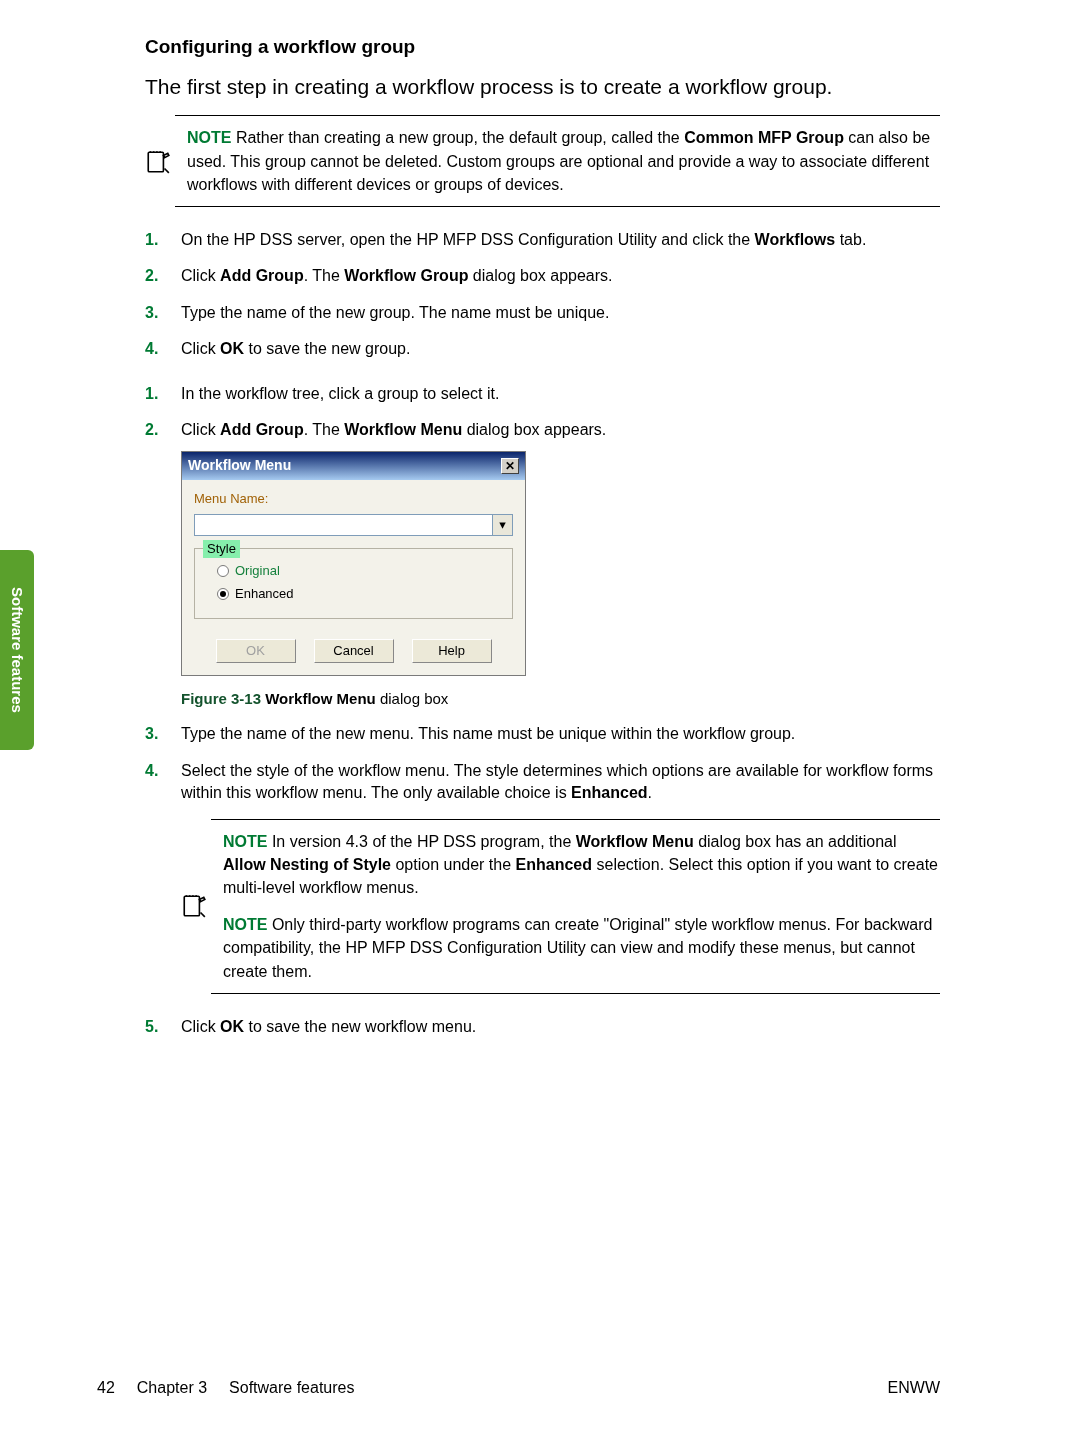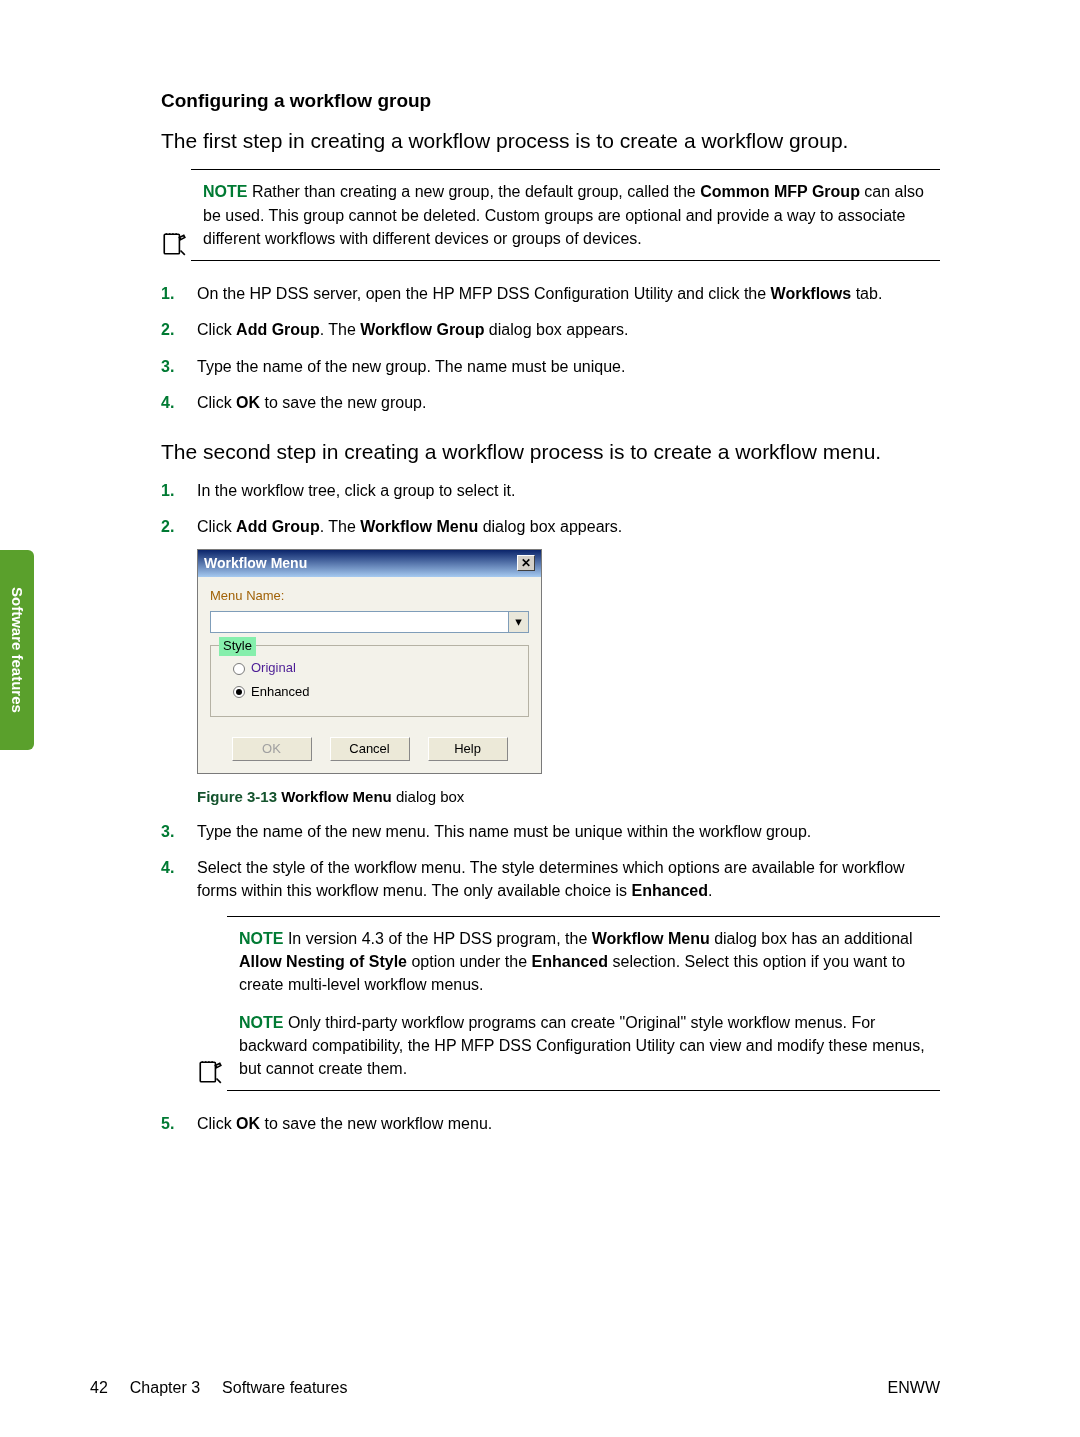--- a/index.html
+++ b/index.html
@@ -5,38 +5,37 @@
     * { box-sizing: border-box; margin: 0; padding: 0; }
     body {
       width: 1080px;
       height: 1437px;
       background: #fff;
       font-family: Arial, Helvetica, sans-serif;
       color: #000;
       position: relative;
     }
     .page {
-      padding: 90px 140px 60px 145px;
+      padding: 36px 140px 60px 145px;
       position: relative;
-      margin-left: 16px;
     }
     h2 {
       font-size: 19px;
       font-weight: bold;
       margin-bottom: 14px;
     }
     p.body {
       font-size: 21px;
       line-height: 1.4;
       margin-bottom: 14px;
     }
     .note-block {
       margin: 14px 0 22px 0;
       display: flex;
-      align-items: flex-end;
+      align-items: center;
     }
     .note-icon {
       width: 30px;
       flex-shrink: 0;
       color: #333;
       padding-top: 6px;
     }
     .note-icon svg { width: 26px; height: 26px; }
     .note-content {
       flex: 1;
@@ -173,21 +172,21 @@
       background: #86efac;
       padding: 0 4px;
       font-size: 13px;
     }
     .dialog .radio-row {
       margin: 5px 0 5px 10px;
       display: flex;
       align-items: center;
       gap: 6px;
     }
-    .dialog .radio-row.disabled { color: #4c1d95; }
+    .dialog .radio-row.disabled { color: #15803d; }
     .dialog .radio {
       width: 12px; height: 12px; border-radius: 50%;
       border: 1px solid #7a7a7a; background: #fff;
       display: inline-flex; align-items: center; justify-content: center;
     }
     .dialog .radio.checked::after {
       content: ""; width: 6px; height: 6px; border-radius: 50%; background: #000;
     }
     .dialog .buttons {
       display: flex;
@@ -221,21 +220,21 @@
     
     .footer {
       position: absolute;
       bottom: 40px;
       left: 90px;
       right: 140px;
       display: flex;
       justify-content: space-between;
       font-size: 16px;
     }
-    .footer .left { display: flex; gap: 22px; align-items: baseline; }
+    .footer .left { display: flex; gap: 22px; align-items: baseline; margin-left: 7px; }
   </style>
 </head>
 <body>
 
 <div class="side-tab">Software features</div>
 
 <div class="page">
 
   <h2>Configuring a workflow group</h2>
   <p class="body">The first step in creating a workflow process is to create a workflow group.</p>
@@ -260,21 +259,20 @@
     </li>
     <li>
       <span>Click </span><span class="bold">Add Group</span><span>. The </span><span class="bold">Workflow Group</span><span> dialog box appears.</span>
     </li>
     <li>Type the name of the new group. The name must be unique.</li>
     <li>
       <span>Click </span><span class="bold">OK</span><span> to save the new group.</span>
     </li>
   </ol>
 
-  <p class="body">The second step in creating a workflow process is to create a workflow menu.</p>
 
   <ol>
     <li>In the workflow tree, click a group to select it.</li>
     <li>
       <span>Click </span><span class="bold">Add Group</span><span>. The </span><span class="bold">Workflow Menu</span><span> dialog box appears.</span>
 
       
       <div class="dialog-wrap">
         <div class="dialog">
           <div class="titlebar">

